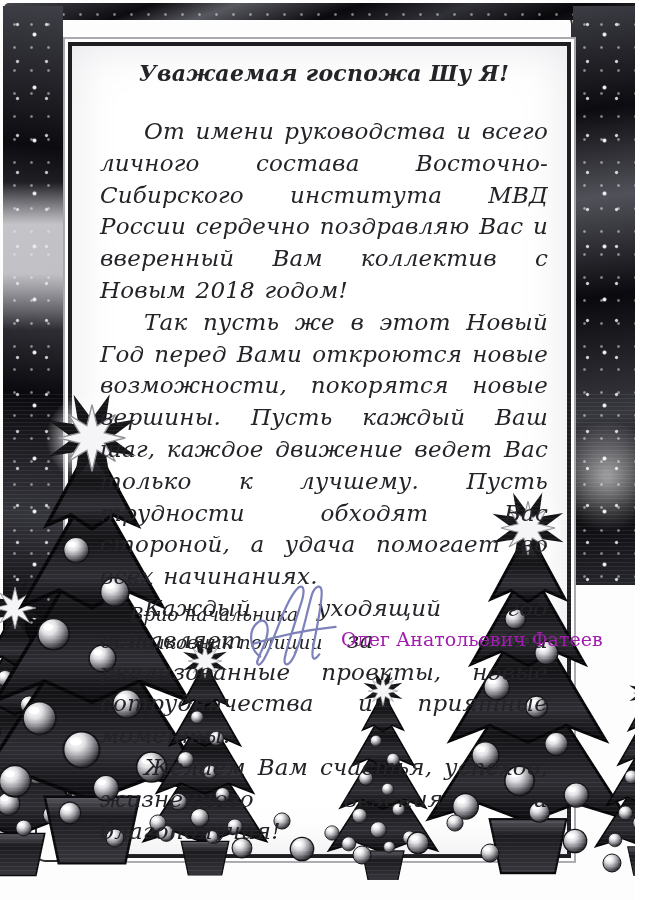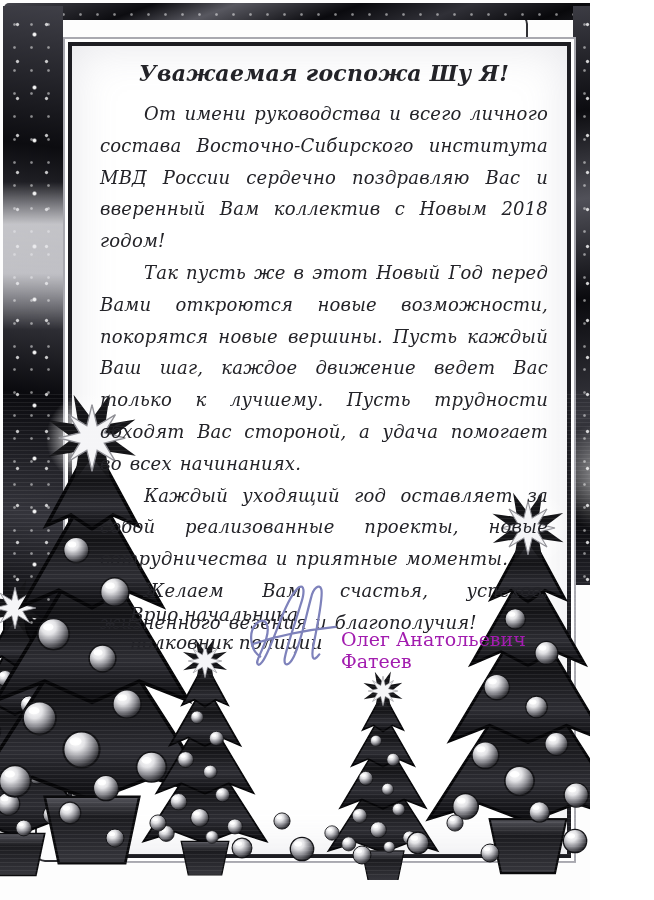--- a/index.html
+++ b/index.html
@@ -1,17 +1,17 @@
 <!DOCTYPE html>
 <html><head>
 <meta charset="utf-8">
 <style>
   html,body{margin:0;padding:0;background:#fff;}
   .page{
-    position:relative;width:590px;height:900px;background:#fdfdfd;
+    position:relative;width:635px;height:900px;background:#fdfdfd;
     overflow:hidden;font-family:"DejaVu Serif","Liberation Serif",serif;
   }
   
   .sparkle{
     position:absolute;z-index:1;
     background-color:#17171b;
     background-image:
       radial-gradient(circle, rgba(255,255,255,.95) 1.2px, rgba(255,255,255,0) 2.6px),
       radial-gradient(circle, rgba(255,255,255,.75) 1px, rgba(255,255,255,0) 2.2px),
       radial-gradient(circle, rgba(255,255,255,.5) .8px, rgba(255,255,255,0) 1.8px),
@@ -45,21 +45,21 @@
   
   .letter-frame{position:absolute;left:63px;top:37px;width:509px;height:822px;
     border:2px solid #a9a9b0;background:#fff;z-index:1;}
   .letter-frame::before{content:'';position:absolute;inset:3px;border:4px solid #1d1d22;
     box-shadow:inset 0 0 46px rgba(130,130,150,.20);}
   
   .letter-content{position:absolute;left:100px;top:56px;width:448px;z-index:3;
     color:#232328;font-style:italic;}
   .salutation{font-size:22px;font-weight:bold;text-align:center;line-height:34px;
     letter-spacing:.3px;}
-  .letter-body{margin-top:8px;font-size:18px;line-height:31.8px;text-align:justify;}
+  .letter-body{margin-top:26px;font-size:23px;line-height:31.8px;text-align:justify;}
   .letter-body p{margin:0;text-indent:44px;word-spacing:2px;letter-spacing:.2px;}
   
   .sig-position{position:absolute;left:130px;top:601px;z-index:3;color:#232328;
     font-style:italic;font-size:18.5px;line-height:28px;white-space:pre-line;}
   .sig-name{position:absolute;left:341px;top:628px;z-index:3;color:#a21caf;
     font-size:19px;}
   .autograph{position:absolute;left:246px;top:578px;width:112px;height:104px;z-index:4;}
   
   .tree-scene{position:absolute;left:0;top:393px;width:654px;height:487px;z-index:2;}
   .scanlines{position:absolute;left:0;top:393px;width:654px;height:482px;z-index:2;

